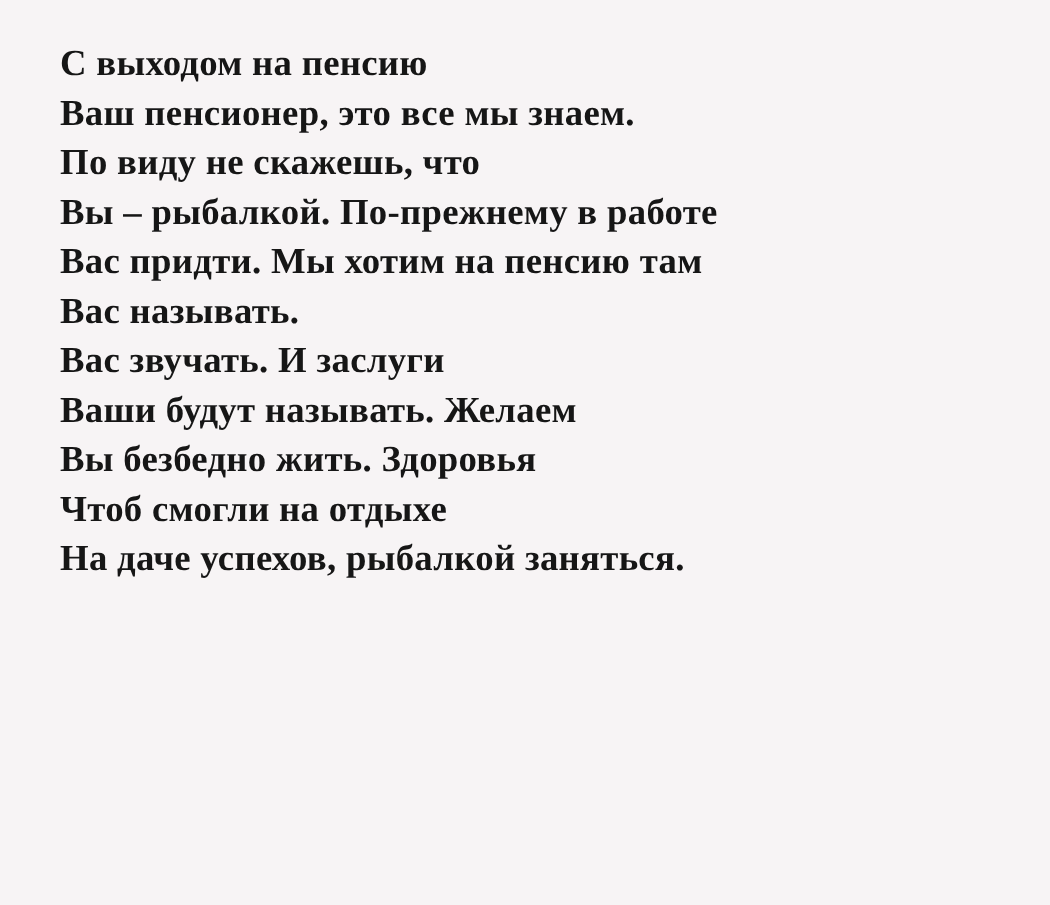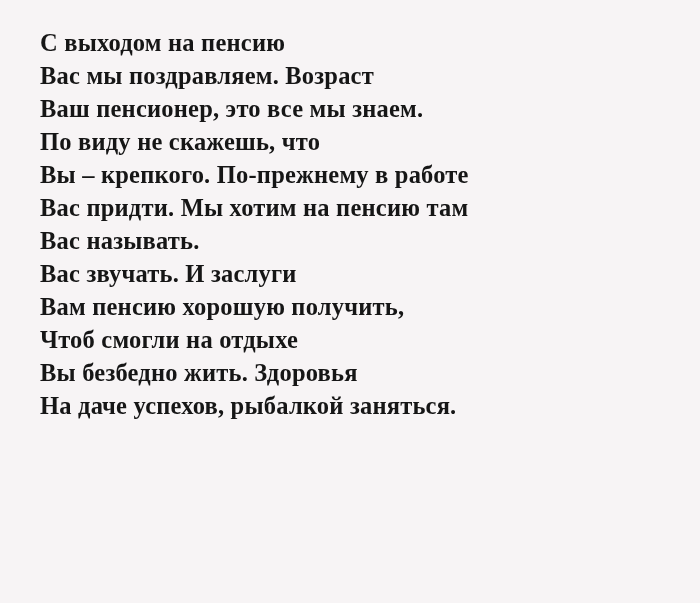--- a/index.html
+++ b/index.html
@@ -27,24 +27,23 @@
       white-space: nowrap;
       letter-spacing: 0.2px;
       -webkit-font-smoothing: antialiased;
     }
   </style>
 </head>
 <body>
 
 <div class="poem">
   <div class="poem-line">С выходом на пенсию</div>
-  <div class="poem-line">Вас мы поздравляем. Возраст</div>
   <div class="poem-line">Ваш пенсионер, это все мы знаем.</div>
   <div class="poem-line">По виду не скажешь, что</div>
-  <div class="poem-line">Вы – крепкого. По-прежнему в работе</div>
+  <div class="poem-line">Вы – рыбалкой. По-прежнему в работе</div>
   <div class="poem-line">Вас придти. Мы хотим на пенсию там</div>
   <div class="poem-line">Вас называть.</div>
   <div class="poem-line">Вас звучать. И заслуги</div>
-  <div class="poem-line">Вам пенсию хорошую получить,</div>
+  <div class="poem-line">Ваши будут называть. Желаем</div>
+  <div class="poem-line">Вы безбедно жить. Здоровья</div>
   <div class="poem-line">Чтоб смогли на отдыхе</div>
-  <div class="poem-line">Вы безбедно жить. Здоровья</div>
   <div class="poem-line">На даче успехов, рыбалкой заняться.</div>
 </div>
 
 </body></html>

